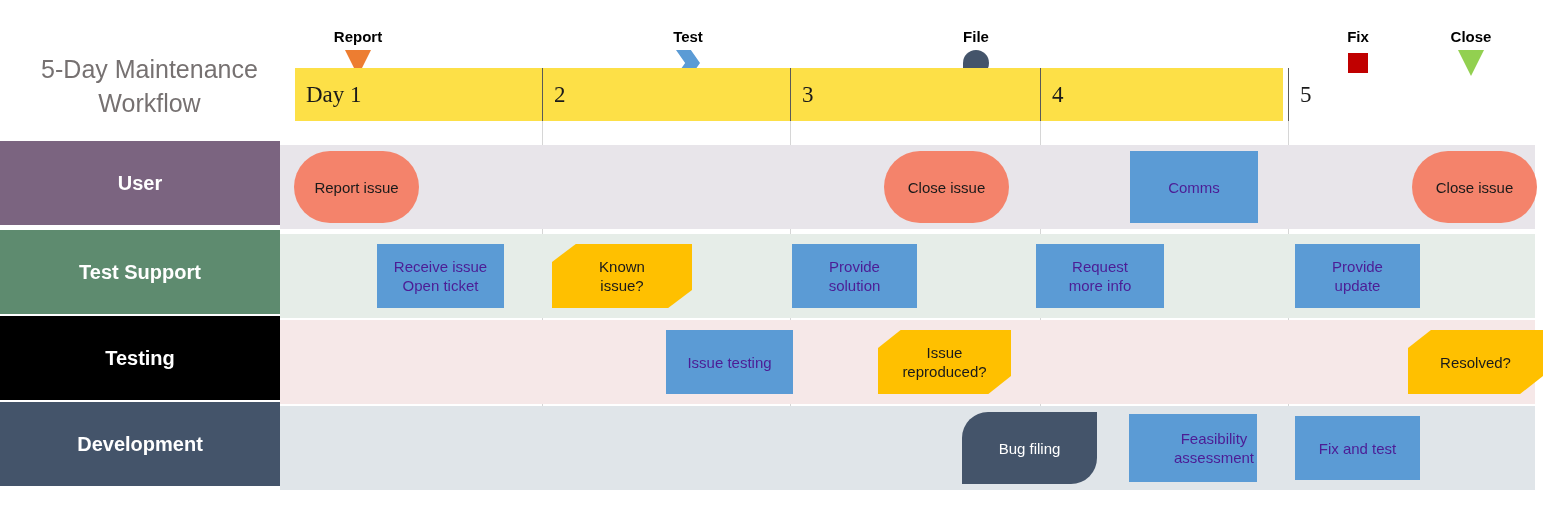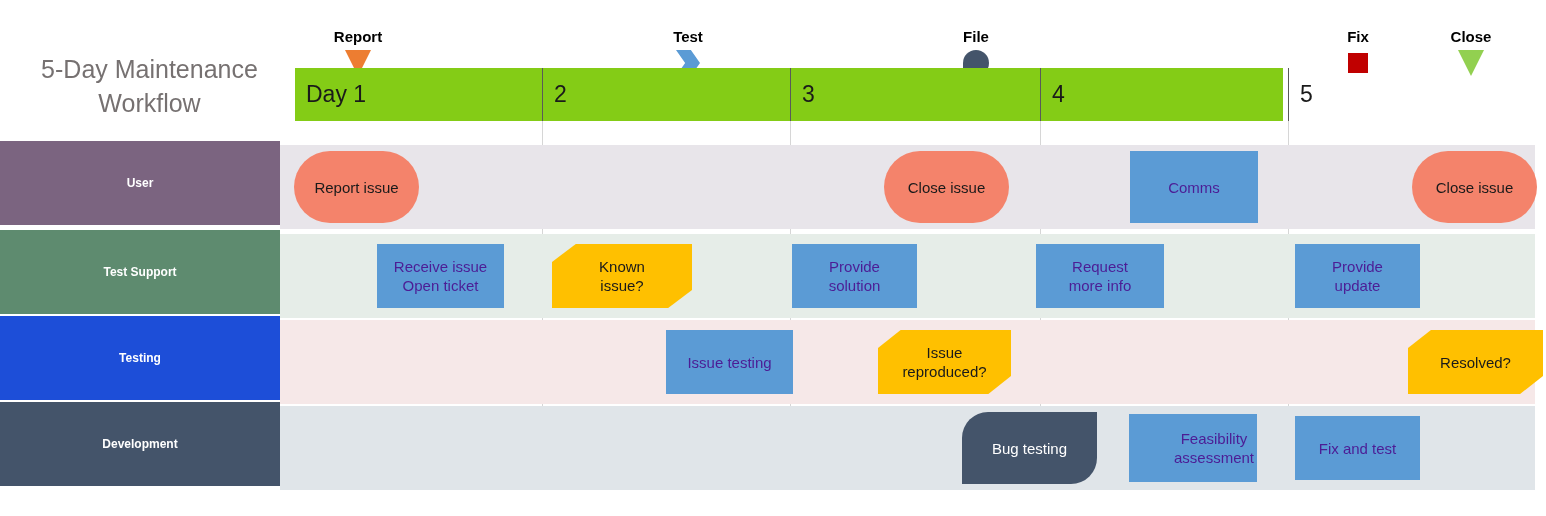--- a/index.html
+++ b/index.html
@@ -12,21 +12,22 @@
   
   #chart-title{
     position:absolute;left:22px;top:52px;width:255px;
     text-align:center;color:#767171;font-size:25px;line-height:34px;
     font-family:"Liberation Sans", sans-serif;
   }
 
   
   #timeline-bar{
     position:absolute;left:295px;top:68px;width:988px;height:53px;
-    background:#84cc16;
+    background:#fde047;
+    font-family:Liberation Serif, serif;
   }
   .day-cell{
     position:absolute;top:0;height:53px;
     font-size:23px;color:#1a1a1a;line-height:53px;
     padding-left:11px;box-sizing:border-box;white-space:nowrap;
   }
   .day-cell.has-rule{border-left:1.5px solid #595959;}
 
   
   .day-rule{
@@ -56,21 +57,21 @@
   }
   .glyph-diamond{
     width:20px;height:20px;background:var(--c);transform:translateX(-50%) rotate(45deg);
     margin-top:3px;
   }
 
   
   .lane{position:absolute;left:0;height:84px;}
   .lane-header{
     position:absolute;left:0;top:0;width:280px;height:84px;
-    color:#ffffff;font-size:12px;font-weight:bold;
+    color:#ffffff;font-size:20px;font-weight:bold;
     display:flex;align-items:center;justify-content:center;
     box-sizing:border-box;
   }
   .lane-track{
     position:absolute;left:280px;top:4px;width:1255px;height:84px;
   }
 
   
   .shape{
     position:absolute;display:flex;align-items:center;justify-content:center;
@@ -147,30 +148,30 @@
         <div class="lane-header" style="background: rgb(94, 139, 111);">Test Support</div>
         <div class="lane-track" style="background: rgb(230, 237, 232);">
           <div class="shape shape-rect" style="left: 97px; top: 10px; width: 127px; height: 64px;">Receive issue<br>Open ticket</div>
           <div class="shape shape-hex" style="left: 272px; top: 10px; width: 140px; height: 64px;">Known<br>issue?</div>
           <div class="shape shape-rect" style="left: 512px; top: 10px; width: 125px; height: 64px;">Provide<br>solution</div>
           <div class="shape shape-rect" style="left: 756px; top: 10px; width: 128px; height: 64px;">Request<br>more info</div>
           <div class="shape shape-rect" style="left: 1015px; top: 10px; width: 125px; height: 64px;">Provide<br>update</div>
         </div>
       </div>
       <div class="lane" style="top: 316px; width: 1546px;">
-        <div class="lane-header" style="background: #1d4ed8;">Testing</div>
+        <div class="lane-header" style="background: #000000;">Testing</div>
         <div class="lane-track" style="background: rgb(246, 232, 232);">
           <div class="shape shape-rect" style="left: 386px; top: 10px; width: 127px; height: 64px;">Issue testing</div>
           <div class="shape shape-hex" style="left: 598px; top: 10px; width: 133px; height: 64px;">Issue<br>reproduced?</div>
           <div class="shape shape-hex" style="left: 1128px; top: 10px; width: 135px; height: 64px;">Resolved?</div>
         </div>
       </div>
       <div class="lane" style="top: 402px; width: 1546px;">
         <div class="lane-header" style="background: rgb(68, 84, 106);">Development</div>
         <div class="lane-track" style="background: rgb(224, 229, 233);">
-          <div class="shape shape-round" style="left: 682px; top: 6px; width: 135px; height: 72px;">Bug testing</div>
+          <div class="shape shape-round" style="left: 682px; top: 6px; width: 135px; height: 72px;">Bug filing</div>
           <div class="shape shape-rect" style="left: 849px; top: 8px; width: 128px; height: 68px; padding-left: 48px;">Feasibility<br>assessment</div>
           <div class="shape shape-rect" style="left: 1015px; top: 10px; width: 125px; height: 64px;">Fix and test</div>
         </div>
       </div>
     </div>
 
 </div>
 
 </body></html>

